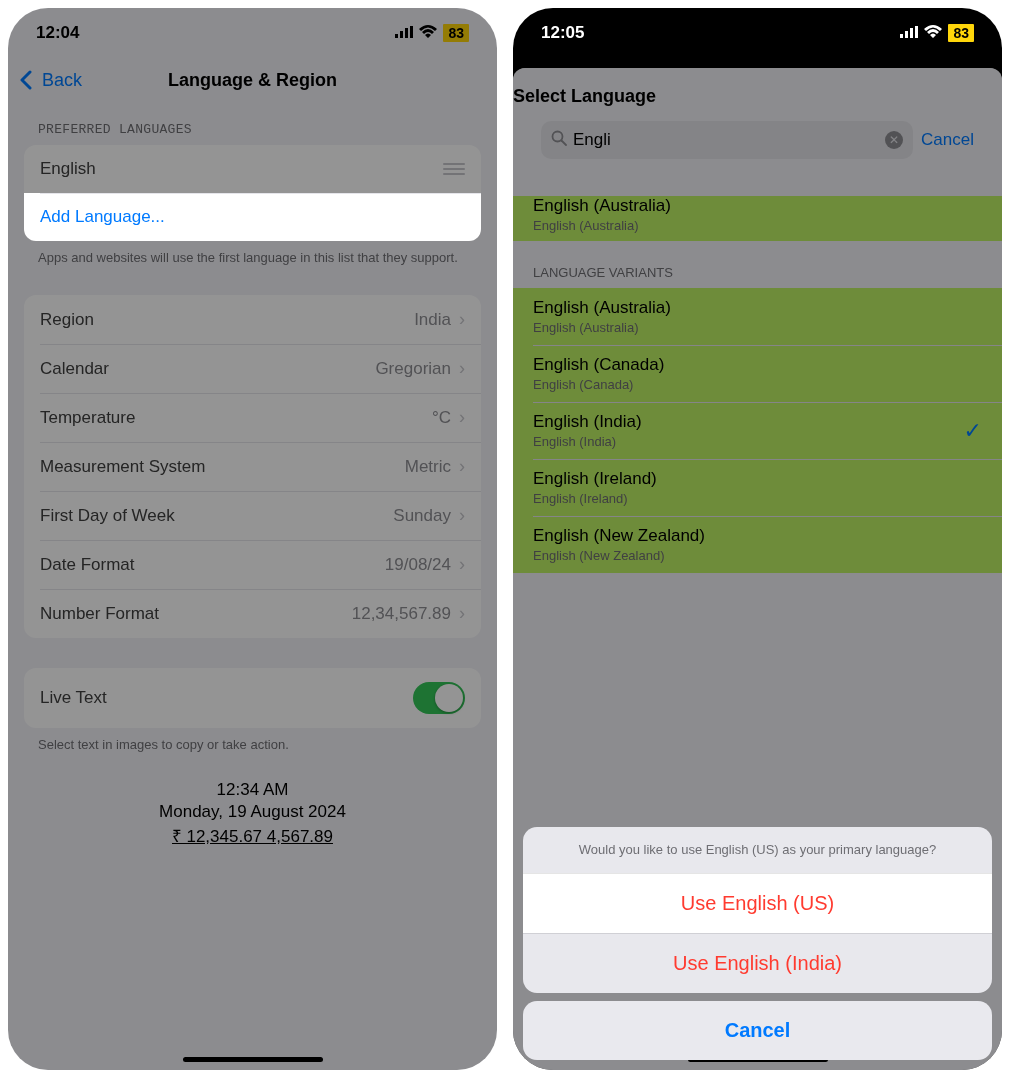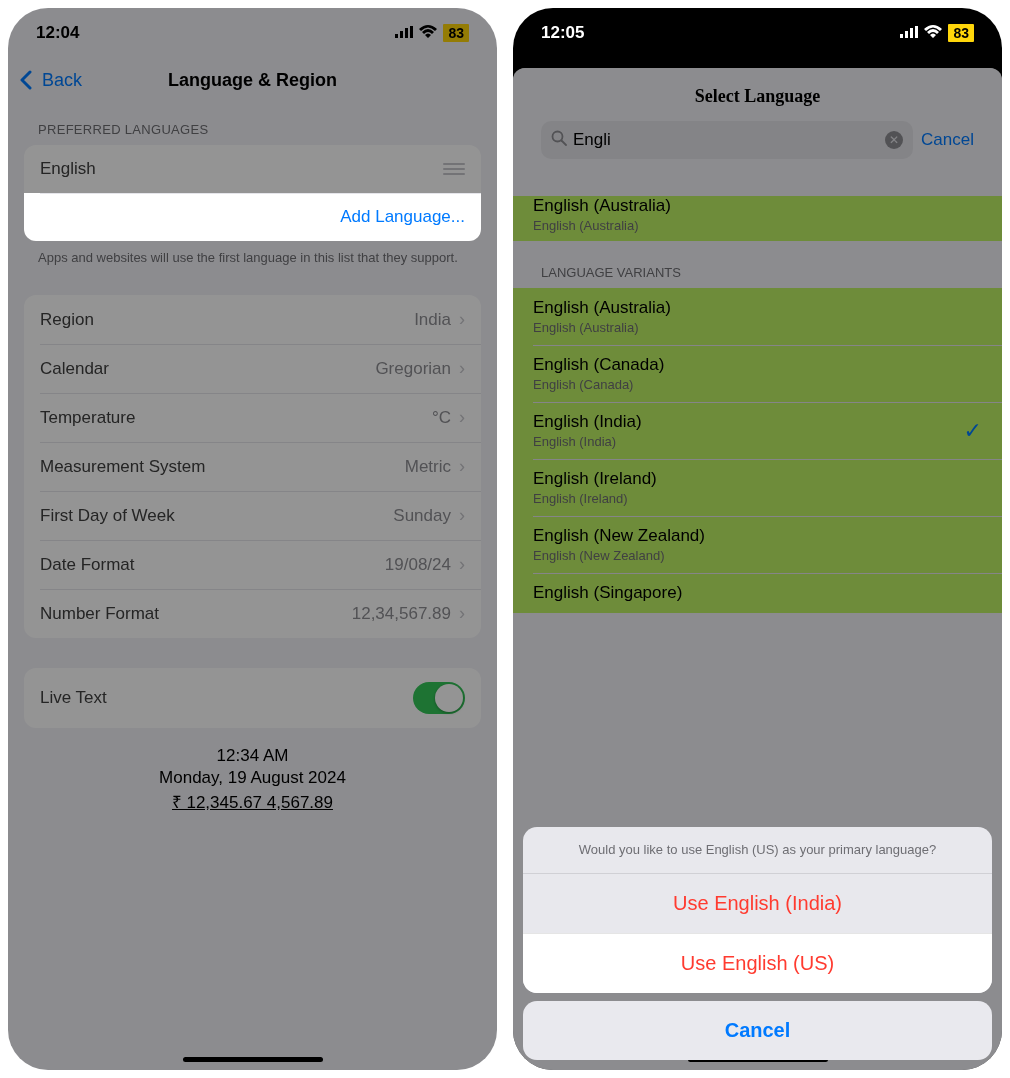--- a/index.html
+++ b/index.html
@@ -8,59 +8,59 @@
 .phone-inner { position: absolute; inset: 8px; border-radius: 40px; overflow: hidden; }
 
 
 .left-bg { background: #f2f2f7; }
 .status-bar { height: 50px; display: flex; align-items: center; justify-content: space-between; padding: 0 28px; font-size: 17px; font-weight: 600; }
 .status-right { display: flex; align-items: center; gap: 6px; }
 .battery-badge { background: #ffd60a; border-radius: 1px; padding: 1px 5px; font-size: 14px; font-weight: 700; }
 .nav-bar { height: 44px; display: flex; align-items: center; padding: 0 12px; position: relative; }
 .back-btn { display: flex; align-items: center; color: #007aff; font-size: 18px; gap: 10px; }
 .nav-title { position: absolute; left: 50%; transform: translateX(-50%); font-size: 18px; font-weight: 600; }
-.section-header { font-size: 13px; color: #6e6e73; padding: 20px 30px 8px; text-transform: uppercase; letter-spacing: 0.3px; }
+.section-header { font-size: 13px; color: #6e6e73; padding: 20px 30px 8px; text-transform: uppercase; letter-spacing: 0.3px; font-family: Liberation Mono, monospace; }
 .group { background: #fff; border-radius: 12px; margin: 0 16px; overflow: hidden; }
 .row { display: flex; align-items: center; justify-content: space-between; padding: 14px 16px; min-height: 48px; position: relative; }
 .row + .row::before { content: ''; position: absolute; top: 0; left: 16px; right: 0; height: 1px; background: #e5e5ea; }
 .row-label { font-size: 17px; color: #404040; }
 .row-value { font-size: 17px; color: #8e8e93; }
 .row-right { display: flex; align-items: center; gap: 8px; }
 .chevron { color: #c7c7cc; font-size: 18px; }
 .reorder { display: flex; flex-direction: column; gap: 3px; }
 .reorder span { width: 22px; height: 2px; background: #c7c7cc; border-radius: 1px; }
 .footer-text { font-size: 13px; color: #6e6e73; padding: 8px 30px; line-height: 1.4; }
 .add-lang { color: #007aff; }
 .toggle { width: 52px; height: 32px; background: #34c759; border-radius: 16px; position: relative; }
 .toggle::after { content: ''; position: absolute; right: 2px; top: 2px; width: 28px; height: 28px; background: #fff; border-radius: 50%; box-shadow: 0 1px 3px rgba(0,0,0,0.3); }
 .example { text-align: center; padding: 16px; }
 .example-title { font-size: 18px; font-weight: 600; margin-bottom: 8px; }
 .example-line { font-size: 17px; margin: 2px 0; }
 .home-indicator { position: absolute; bottom: 8px; left: 50%; transform: translateX(-50%); width: 140px; height: 5px; background: #000; border-radius: 3px; }
 
 .dim-overlay { position: absolute; inset: 0; background: rgba(0,0,0,0.42); pointer-events: none; }
-.highlight-row { position: relative; z-index: 10; background: #fff; justify-content: flex-end; }
+.highlight-row { position: relative; z-index: 10; background: #fff; }
 
 
 .right-bg { background: #000; }
 .right-status { color: #fff; }
 .sheet { position: absolute; top: 60px; left: 0; right: 0; bottom: 0; background: #f2f2f7; border-radius: 12px 12px 0 0; }
 .sheet-back { position: absolute; top: 68px; left: 10px; right: 10px; height: 20px; background: #e5e5ea; border-radius: 12px 12px 0 0; }
-.sheet-title { text-align: center; font-size: 18px; font-weight: 600; padding: 18px 8px 14px; font-family: Liberation Serif, serif; }
+.sheet-title { font-size: 18px; font-weight: 600; padding: 18px 0 14px; }
 .search-row { display: flex; align-items: center; padding: 0 28px 10px; gap: 8px; }
 .search-box { flex: 1; background: #e4e4e9; border-radius: 10px; height: 38px; display: flex; align-items: center; padding: 0 10px; gap: 6px; }
 .search-icon { color: #8e8e93; }
 .search-text { font-size: 17px; flex: 1; }
 .clear-btn { width: 18px; height: 18px; background: #8e8e93; border-radius: 50%; color: #e4e4e9; display: flex; align-items: center; justify-content: center; font-size: 12px; }
 .cancel-link { color: #007aff; font-size: 17px; }
 .lang-list { position: absolute; top: 128px; left: 0; right: 0; bottom: 0; overflow: hidden; }
 .partial-top { padding: 0 20px 8px; }
 .partial-title { font-size: 17px; }
 .partial-sub { font-size: 13px; color: #6e6e73; margin-top: 2px; }
-.lang-section-header { font-size: 13px; color: #6e6e73; padding: 24px 28px 8px; text-transform: uppercase; }
+.lang-section-header { font-size: 13px; color: #6e6e73; padding: 24px 20px 8px; text-transform: uppercase; }
 .lang-group { background: #bef264; }
 .lang-row { padding: 10px 20px; position: relative; display: flex; justify-content: space-between; align-items: center; }
 .lang-row + .lang-row::before { content: ''; position: absolute; top: 0; left: 20px; right: 0; height: 1px; background: #e5e5ea; }
 .lang-title { font-size: 17px; }
 .lang-sub { font-size: 13px; color: #6e6e73; margin-top: 2px; }
 .check { color: #007aff; font-size: 22px; }
 
 .action-sheet { position: absolute; left: 10px; right: 10px; bottom: 10px; z-index: 20; }
 .action-group { background: rgba(240,240,245,0.92); border-radius: 14px; overflow: hidden; margin-bottom: 8px; backdrop-filter: blur(10px); }
 .action-msg { text-align: center; font-size: 13px; color: #6e6e73; padding: 14px 30px; line-height: 1.4; }
@@ -173,20 +173,21 @@
           </div>
       </div>
     </div>
 
     <div class="group" style="margin-top: 30px;">
       <div class="row">
         <span class="row-label">Live Text</span>
         <div class="toggle"></div>
       </div>
     </div>
+    <div class="footer-text">Select text in images to copy or take action.</div>
 
     <div class="example">
       <div class="example-line">12:34 AM</div>
       <div class="example-line">Monday, 19 August 2024</div>
       <div class="example-line" style="text-decoration: underline;">₹ 12,345.67   4,567.89</div>
     </div>
 
     <div class="home-indicator"></div>
     <div class="dim-overlay"></div>
   </div>
@@ -265,35 +266,30 @@
                   <div class="lang-title">English (Ireland)</div>
                   <div class="lang-sub">English (Ireland)</div>
                 </div>
               </div>
               <div class="lang-row">
                 <div>
                   <div class="lang-title">English (New Zealand)</div>
                   <div class="lang-sub">English (New Zealand)</div>
                 </div>
               </div>
-              <div class="lang-row">
-                <div>
-                  <div class="lang-title">English (Singapore)</div>
-                </div>
-              </div>
             </div>
         </div>
 
         <div class="dim-overlay-right"></div>
         <div class="home-indicator"></div>
 
         <div class="action-sheet">
           <div class="action-group">
             <div class="action-msg">Would you like to use English (US) as your primary language?</div>
+            <div class="action-btn action-highlight">Use English (US)</div>
             <div class="action-btn">Use English (India)</div>
-            <div class="action-btn action-highlight">Use English (US)</div>
           </div>
           <div class="action-cancel">Cancel</div>
         </div>
       </div>
     </div>
   </div>
 </div>
 
 </body></html>

